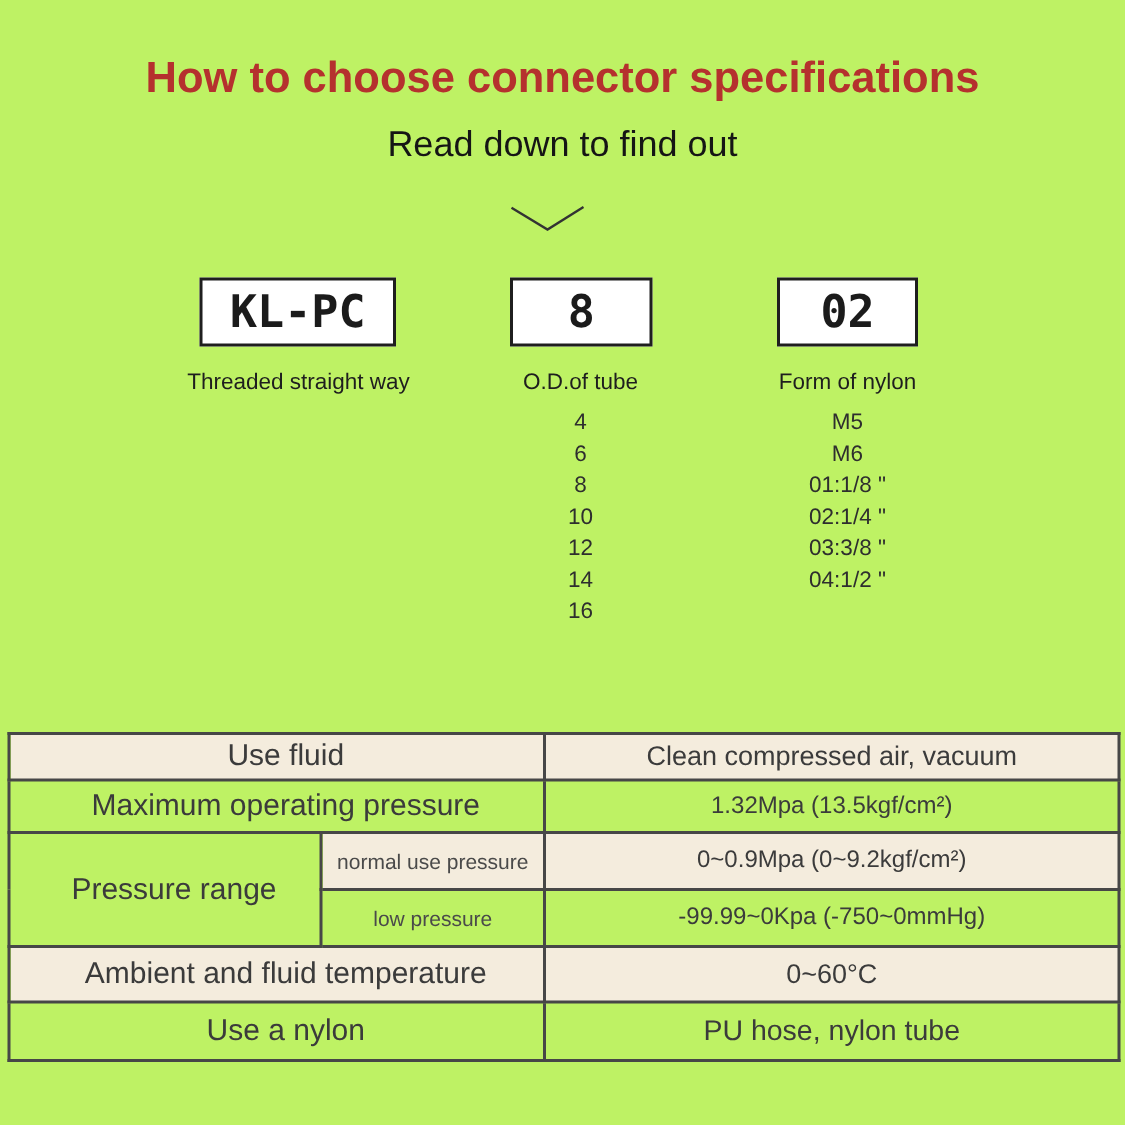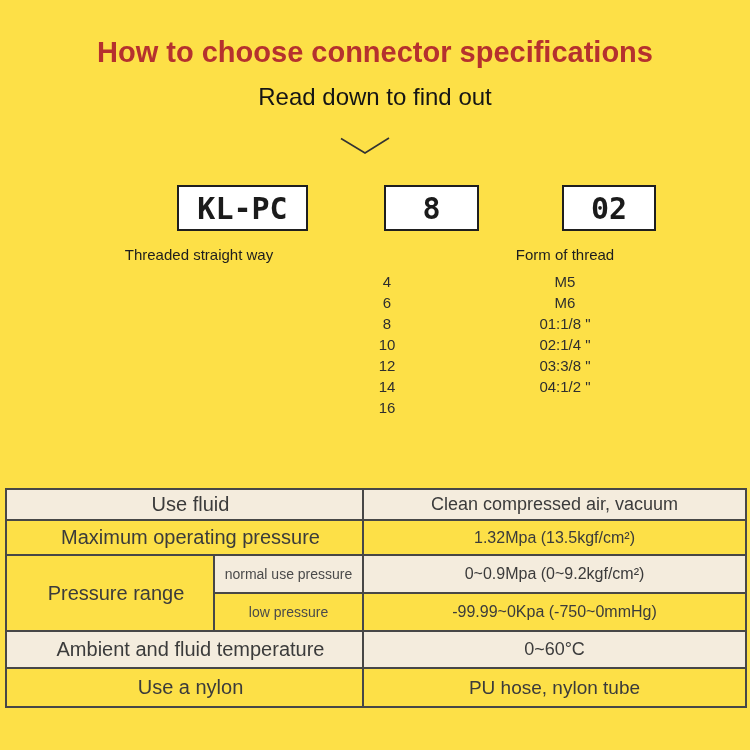--- a/index.html
+++ b/index.html
@@ -5,21 +5,21 @@
   html, body {
     margin: 0;
     padding: 0;
     background: #ffffff;
     font-family: "Liberation Sans", sans-serif;
   }
   #page {
     position: relative;
     width: 750px;
     height: 750px;
-    background: #fde047;
+    background: #bef264;
     overflow: hidden;
   }
   
   .title {
     position: absolute;
     top: 36px;
     left: 0;
     width: 750px;
     text-align: center;
     font-size: 29px;
@@ -50,21 +50,20 @@
     border: 2px solid #1f1f1f;
     background: #ffffff;
     display: flex;
     align-items: center;
     justify-content: center;
     font-family: "DejaVu Sans Mono", monospace;
     font-weight: bold;
     font-size: 30px;
     color: #1b1b1b;
     box-sizing: border-box;
-    margin-left: 44px;
   }
   #box-1 { left: 133px; width: 131px; }
   #box-2 { left: 340px; width: 95px; }
   #box-3 { left: 518px; width: 94px; }
   .code-label {
     position: absolute;
     top: 246px;
     text-align: center;
     font-size: 15px;
     color: #1e1e1e;
@@ -134,21 +133,22 @@
     <svg width="50" height="18" viewBox="0 0 50 18">
       <polyline points="1,1.5 25,16 49,1" fill="none" stroke="#333333" stroke-width="1.6"></polyline>
     </svg>
   </div>
 
   <div class="code-box" id="box-1">KL-PC</div>
   <div class="code-box" id="box-2">8</div>
   <div class="code-box" id="box-3">02</div>
 
   <div class="code-label" id="label-1">Threaded straight way</div>
-  <div class="code-label" id="label-3">Form of thread</div>
+  <div class="code-label" id="label-2">O.D.of tube</div>
+  <div class="code-label" id="label-3">Form of nylon</div>
 
   <div class="opt-list" id="tube-list">
     <div>4</div>
     <div>6</div>
     <div>8</div>
     <div>10</div>
     <div>12</div>
     <div>14</div>
     <div>16</div>
   </div>

